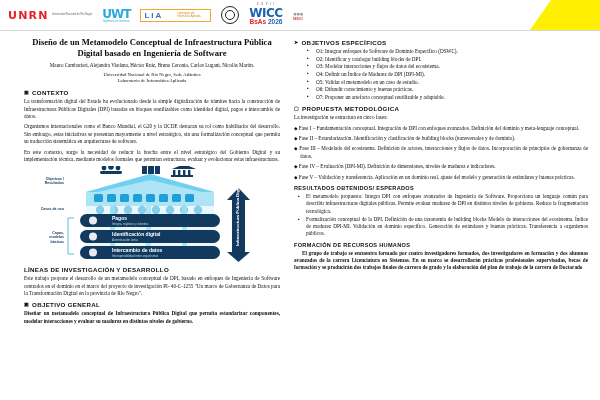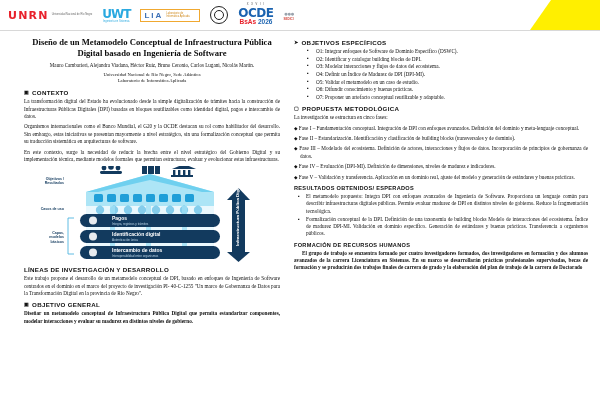--- a/index.html
+++ b/index.html
@@ -17,21 +17,21 @@
     border-bottom:1px solid #d8d8d8;
     display:flex;align-items:center;
     background:#fff;overflow:hidden;
   }
   .logo-strip{display:flex;align-items:center;gap:10px;padding-left:8px;flex:1;}
   .logo{display:flex;align-items:center;}
   .unrn-mark{font-size:11px;font-weight:bold;letter-spacing:1.2px;color:#e8202a;font-family:"DejaVu Sans",sans-serif;}
   .unrn-sub{font-size:2.6px;line-height:1.25;color:#6a6a6a;margin-left:3px;max-width:42px;}
   .uwt{font-size:12px;font-weight:bold;color:#2aa9e0;font-family:"DejaVu Sans",sans-serif;letter-spacing:-1px;}
   .uwt-sub{font-size:2.6px;color:#2aa9e0;text-align:center;margin-top:-1px;}
-  .lia-box{border:1px solid #f0a830;padding:1px 3px;display:flex;align-items:center;gap:3px;}
+  .lia-box{border:1px solid #f0a830;padding:1px 3px;display:flex;align-items:center;gap:14px;}
   .lia-txt{font-size:8px;font-weight:bold;color:#3b6fb6;letter-spacing:2px;}
   .lia-sub{font-size:2.6px;color:#d08b1f;line-height:1.2;max-width:30px;}
   .redunci{width:16px;height:16px;border-radius:50%;border:1.4px solid #222;display:flex;align-items:center;justify-content:center;}
   .redunci:after{content:"";width:8px;height:8px;border-radius:50%;border:1.2px solid #222;}
   .wicc{display:flex;flex-direction:column;align-items:center;line-height:1;}
   .wicc-top{font-size:2.6px;letter-spacing:1px;color:#444;}
   .wicc-main{font-size:12px;font-weight:bold;color:#1b63b0;font-family:"DejaVu Sans",sans-serif;letter-spacing:-0.5px;}
   .wicc-year{font-size:6.5px;font-weight:bold;color:#1b63b0;}
   .wicc-year em{font-style:normal;color:#e8202a;}
   .sedici{display:flex;flex-direction:column;align-items:center;}
@@ -124,21 +124,21 @@
 
       <div class="lia-box">
         <span class="lia-txt">LIA</span>
         <span class="lia-sub">Laboratorio de Informática Aplicada</span>
       </div>
 
       <div class="redunci"></div>
 
       <div class="wicc">
         <span class="wicc-top">X X V I I</span>
-        <span class="wicc-main">OCDE</span>
+        <span class="wicc-main">WICC</span>
         <span class="wicc-year"><em>BsAs</em> <span>2026</span></span>
       </div>
 
       <div class="sedici">
         <span class="sedici-dots">●●●</span>
         <span class="sedici-txt">SEDICI</span>
       </div>
     </div>
     <div class="yellow-wedge"></div>
   </div>

